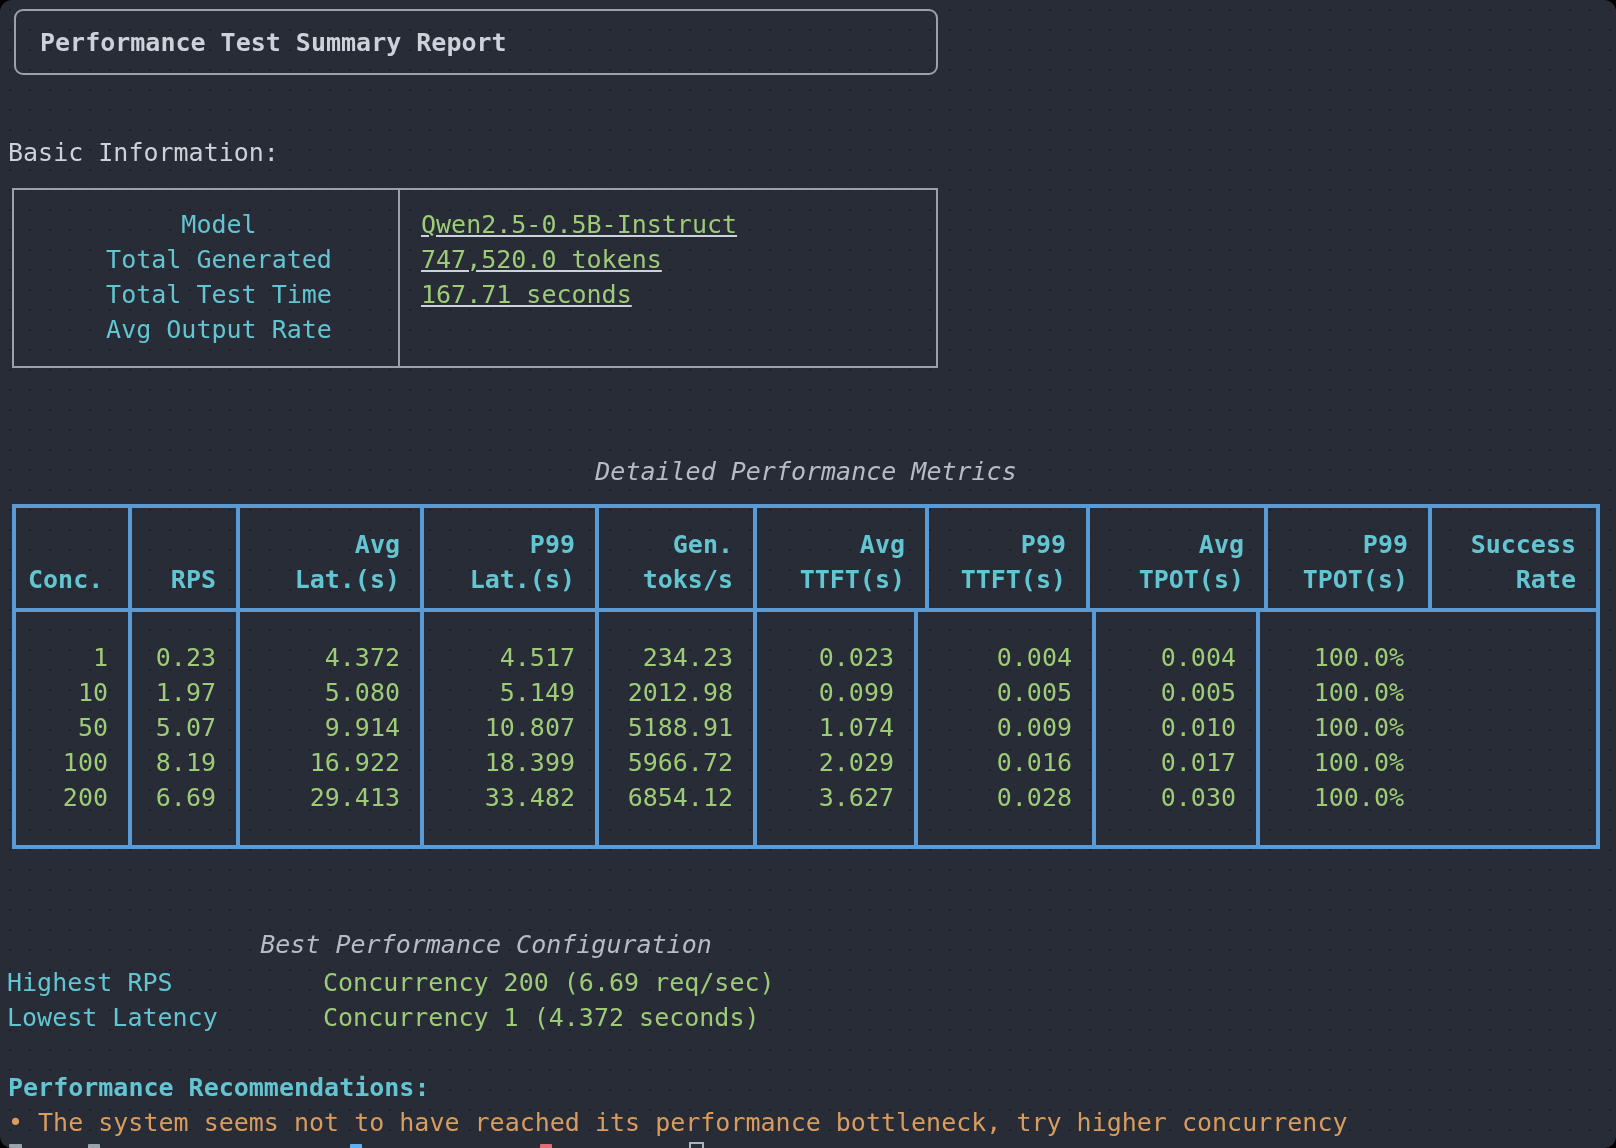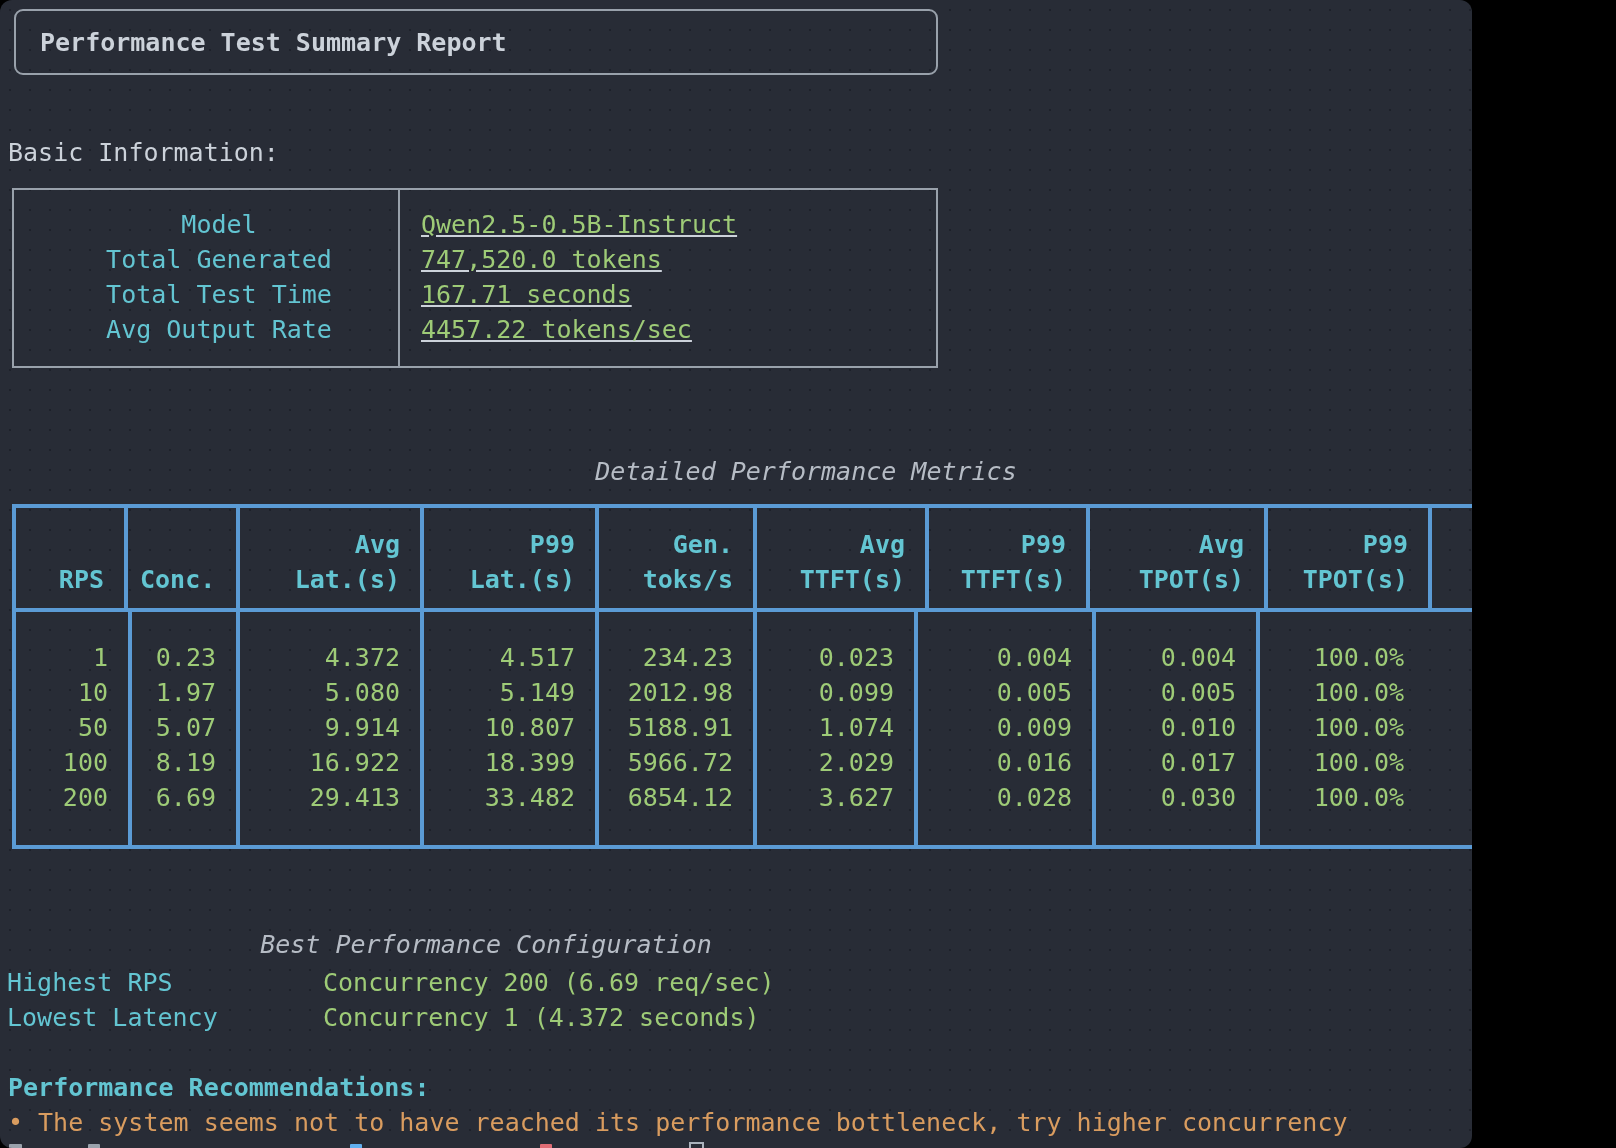--- a/index.html
+++ b/index.html
@@ -13,21 +13,21 @@
     --bgray:#99a1ab;
   }
   *{margin:0;padding:0;box-sizing:border-box;}
   html,body{background:#000;}
   body{
     width:1616px;height:1148px;overflow:hidden;
     font-family:"DejaVu Sans Mono","Liberation Mono",monospace;
     font-size:25px;line-height:35px;color:var(--fg);
   }
   .screen{
-    position:relative;width:1472px;height:1148px;overflow:hidden;
+    position:relative;width:1616px;height:1148px;overflow:hidden;
     background-color:var(--bg);
     background-image:radial-gradient(rgba(16,19,26,0.45) 1.1px,transparent 1.3px);
     background-size:20px 20px;
     border-radius:12px;
   }
   
   .title-box{
     position:absolute;left:14px;top:9px;width:924px;height:66px;
     border:2px solid var(--bgray);border-radius:9px;
     display:flex;align-items:center;padding-left:24px;
@@ -102,35 +102,34 @@
     <div class="info-left">
       <div>Model</div>
       <div>Total Generated</div>
       <div>Total Test Time</div>
       <div>Avg Output Rate</div>
     </div>
     <div class="info-right">
       <div>Qwen2.5-0.5B-Instruct</div>
       <div>747,520.0 tokens</div>
       <div>167.71 seconds</div>
-      <div>4457.22 tokens/sec</div>
     </div>
   </div>
 
   <div class="metrics-heading">Detailed Performance Metrics</div>
 
   <div class="ptable">
     <div class="thead">
+      <div class="hcell c0 left">
+        <span></span>
+          <span>Conc.</span>
+      </div>
       <div class="hcell c1">
         <span></span>
           <span>RPS</span>
-      </div>
-      <div class="hcell c0 left">
-        <span></span>
-          <span>Conc.</span>
       </div>
       <div class="hcell c2">
         <span>Avg</span>
           <span>Lat.(s)</span>
       </div>
       <div class="hcell c3">
         <span>P99</span>
           <span>Lat.(s)</span>
       </div>
       <div class="hcell c4">

